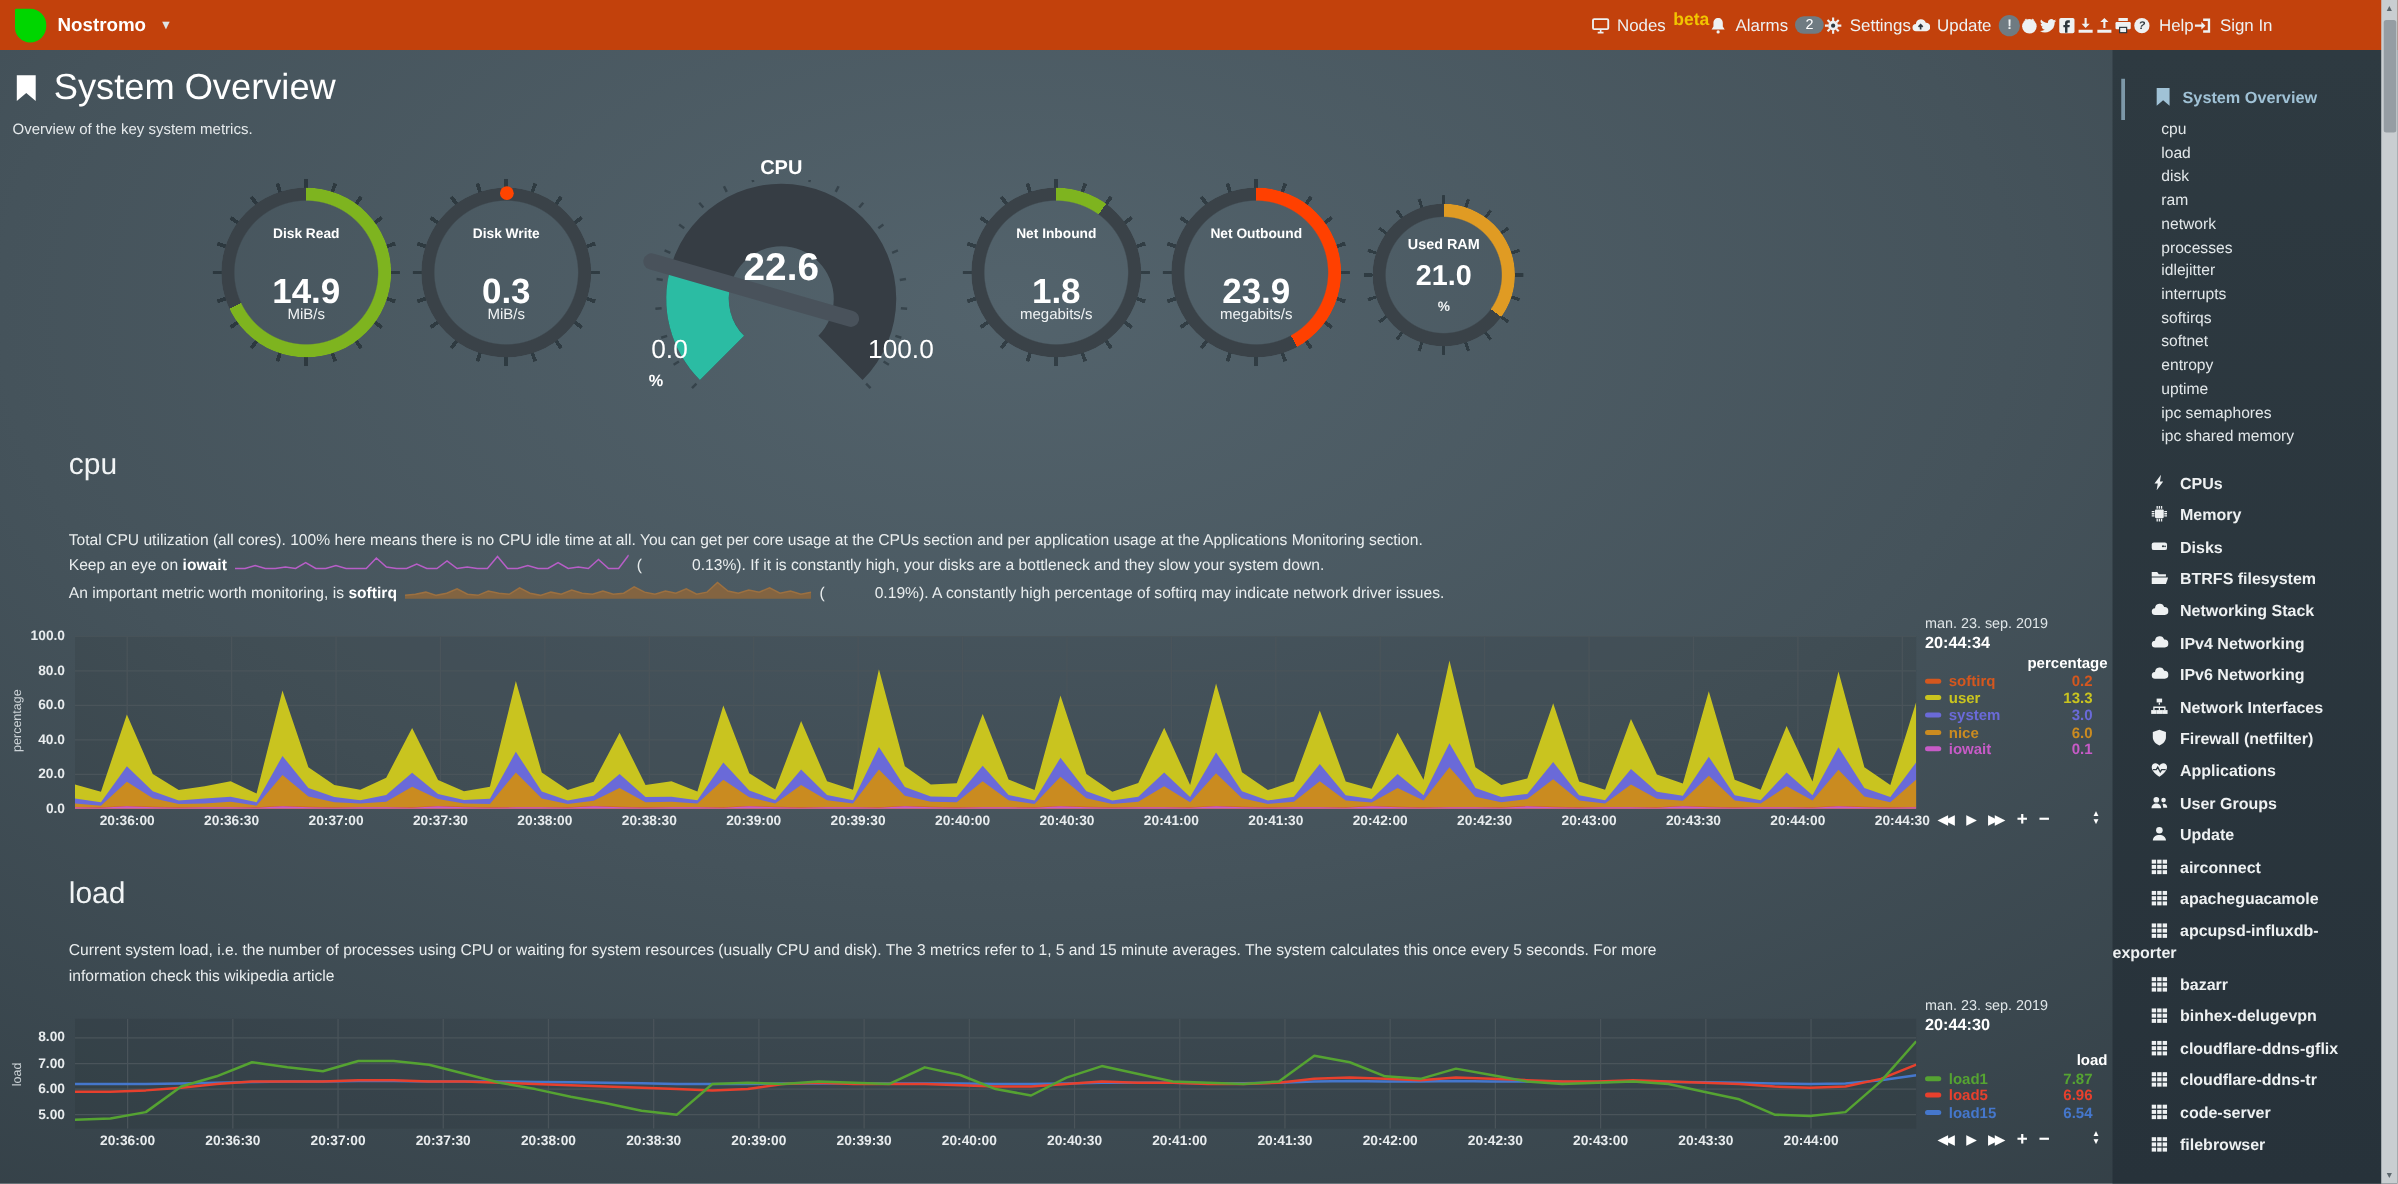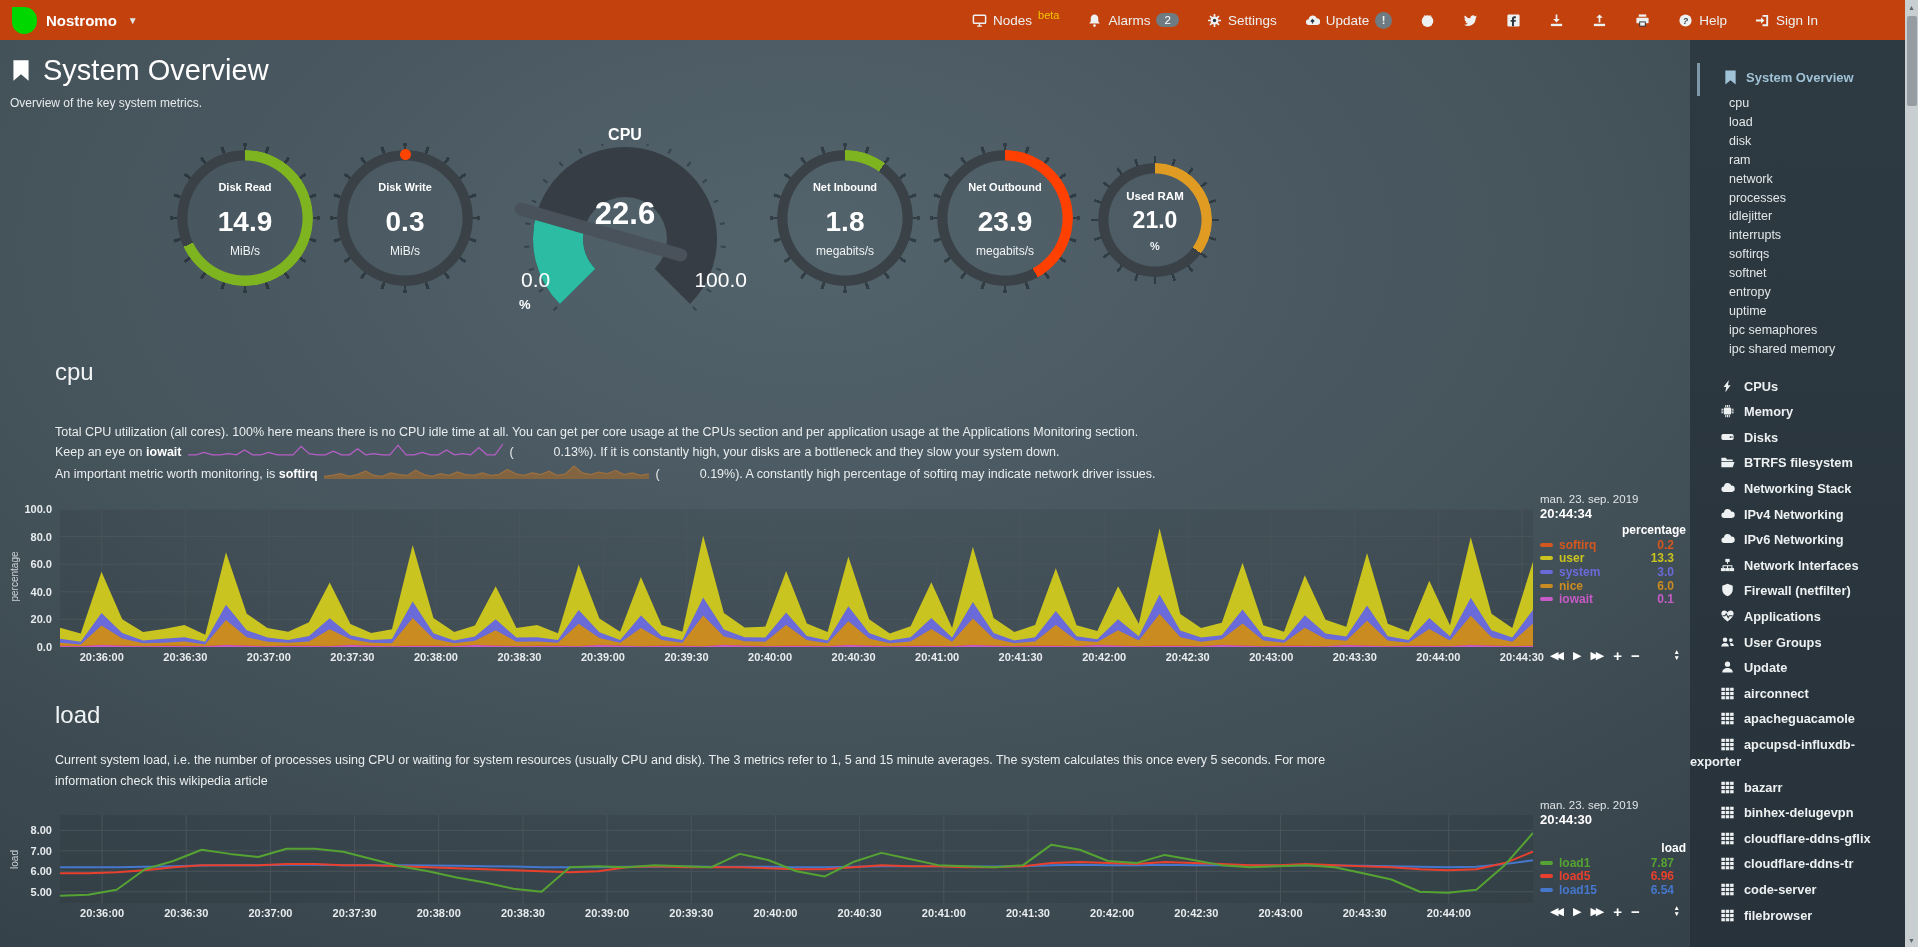--- a/index.html
+++ b/index.html
@@ -9,23 +9,23 @@
     font-family:"Liberation Sans",sans-serif;color:#e9edee;
     background:radial-gradient(ellipse 120% 140% at 42% 26%, #53636c 0%, #45535b 35%, #323e45 70%, #242c31 100%);
   }
   
   .nav{position:absolute;top:0;left:0;right:0;height:40px;background:#c2410c;display:flex;align-items:center;
        padding:0 100px 0 12px;z-index:6}
   .nav-left{display:flex;align-items:center;gap:9px;cursor:pointer}
   .logo{width:25px;height:27px;background:#00d600;border-radius:1px 16px 16px 15px}
   .hostname{font-size:15px;font-weight:600;color:#fff}
   .caret{font-size:10px;color:#dfe4e6;margin-left:2px}
-  .nav-right{margin-left:auto;display:flex;align-items:center;gap:28px;font-size:13.5px}
+  .nav-right{margin-left:auto;display:flex;align-items:center;font-size:13.5px}
   .nav-item{display:flex;align-items:center;gap:6px;color:#eef1f2;cursor:pointer;white-space:nowrap}
-  .beta{color:#f2c500;font-size:11px;font-weight:400;transform:translateY(-5px);display:inline-block}
+  .beta{color:#f2c500;font-size:14px;font-weight:700;transform:translateY(-5px);display:inline-block}
   .pill{background:#6f7b82;border-radius:9px;padding:1px 8px;font-size:11.5px;color:#fff}
   .excl{background:#6f7b82;border-radius:50%;width:17px;height:17px;display:inline-flex;align-items:center;justify-content:center;font-size:11px;font-weight:700}
   i.ic{display:inline-flex;width:15px;height:15px;flex-shrink:0}
   i.ic svg{width:100%;height:100%}
   
   .vscroll{position:absolute;top:0;right:0;bottom:0;width:13px;background:#c9ced1;z-index:9}
   .vs-arrow{position:absolute;left:0;width:13px;height:14px;display:flex;align-items:center;justify-content:center;color:#5c666c;font-size:7px;cursor:pointer}
   .vs-thumb{position:absolute;top:16px;left:1.5px;width:10px;height:90px;background:#959da3;border-radius:2px;cursor:pointer}
   
   .sidebar{position:absolute;top:40px;right:13px;bottom:0;width:215px;background:linear-gradient(#2e3a41,#27323a);
@@ -52,21 +52,21 @@
   .cpu-cell{width:280px;padding-top:0}
   .ring-wrap{position:relative;margin:0 auto;width:136px;height:136px}
   .ring-wrap.small{width:114px;height:114px}
   .ring{position:absolute;inset:0;border-radius:50%}
   .ticks{position:absolute;inset:-7px;border-radius:50%;
          background:repeating-conic-gradient(from -1.2deg, rgba(12,20,24,.45) 0 2.4deg, transparent 2.4deg 18deg);
          -webkit-mask:radial-gradient(closest-side,transparent 86%,#000 87%);
          mask:radial-gradient(closest-side,transparent 86%,#000 87%)}
   .dot{display:none;position:absolute;top:-1px;left:calc(50% - 5px);width:11px;height:11px;border-radius:50%}
   .ring-label{position:absolute;top:31px;width:100%;font-size:11px;font-weight:700;color:#fff}
-  .ring-value{position:absolute;top:56px;width:100%;font-size:28px;font-weight:600;color:#fff}
+  .ring-value{position:absolute;top:67px;width:100%;font-size:28px;font-weight:600;color:#fff}
   .ring-unit{position:absolute;top:94px;width:100%;font-size:12px;color:#f0f3f4}
   .small .ring-label{top:27px;font-size:11.5px}
   .small .ring-value{top:44px;font-size:23px}
   .small .ring-unit{top:77px;font-size:11px;font-weight:700}
   .cpu-title{font-size:16px;font-weight:700;color:#fff;margin-bottom:0}
   .cpu-wrap{position:relative;width:260px;height:170px;margin:0 auto}
   .cpu-svg{position:absolute;inset:0}
   .cpu-value{position:absolute;top:52px;width:100%;text-align:center;font-size:31px;font-weight:700;color:#fff}
   .cpu-min{position:absolute;bottom:22px;left:26px;font-size:21px;color:#fff}
   .cpu-max{position:absolute;bottom:22px;right:8px;font-size:21px;color:#fff}

